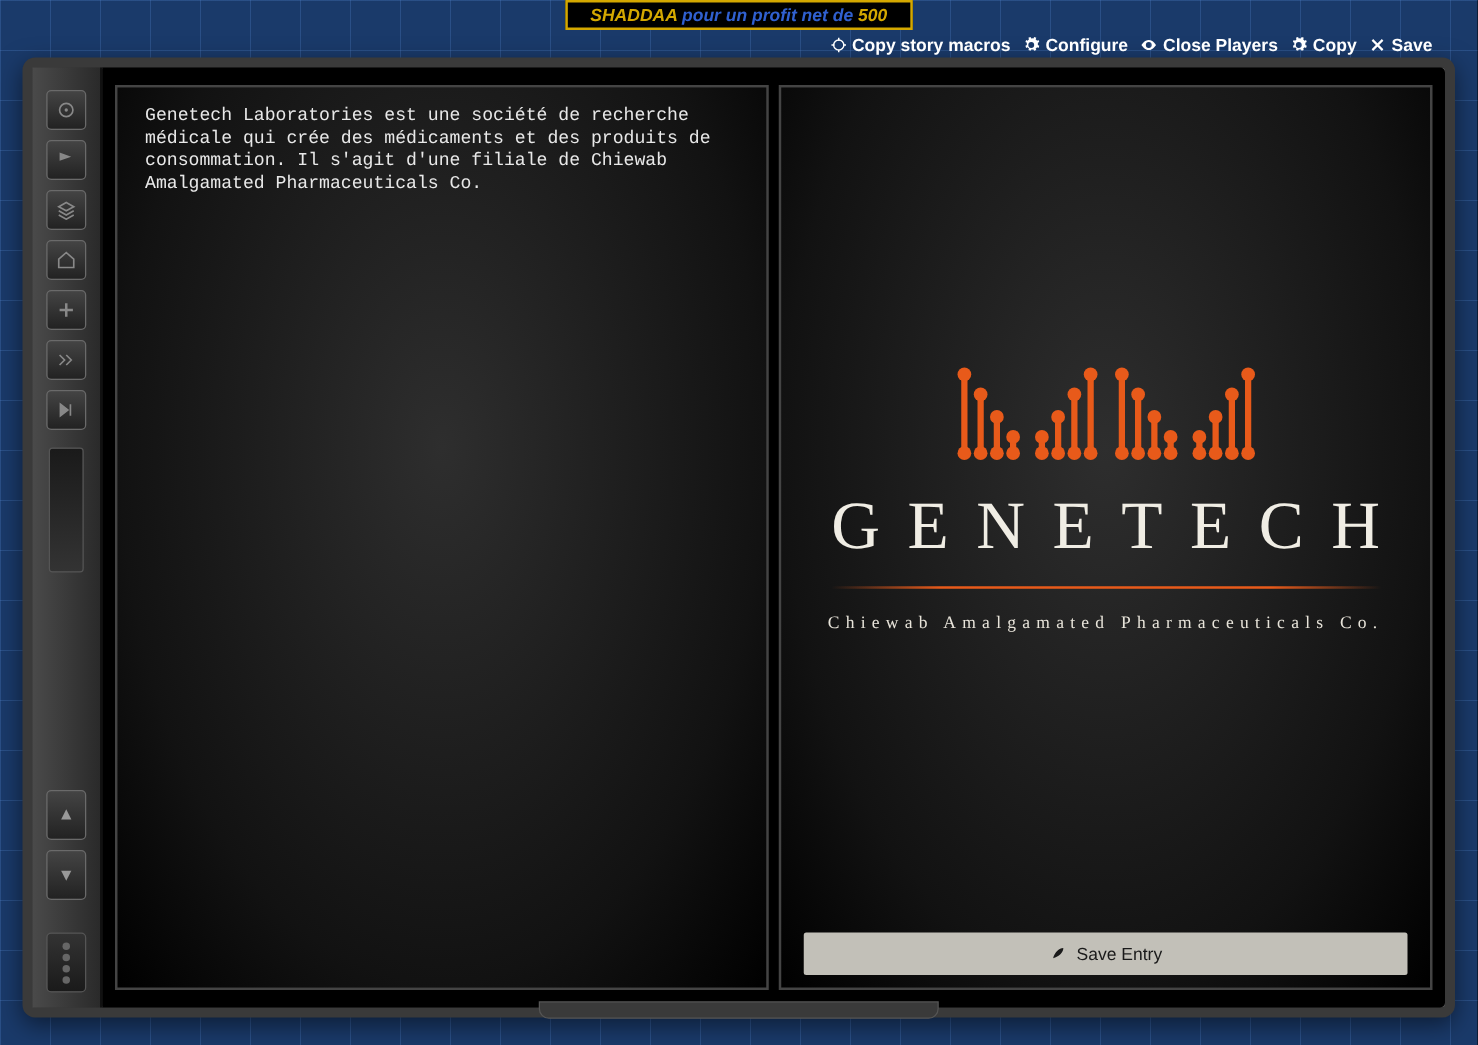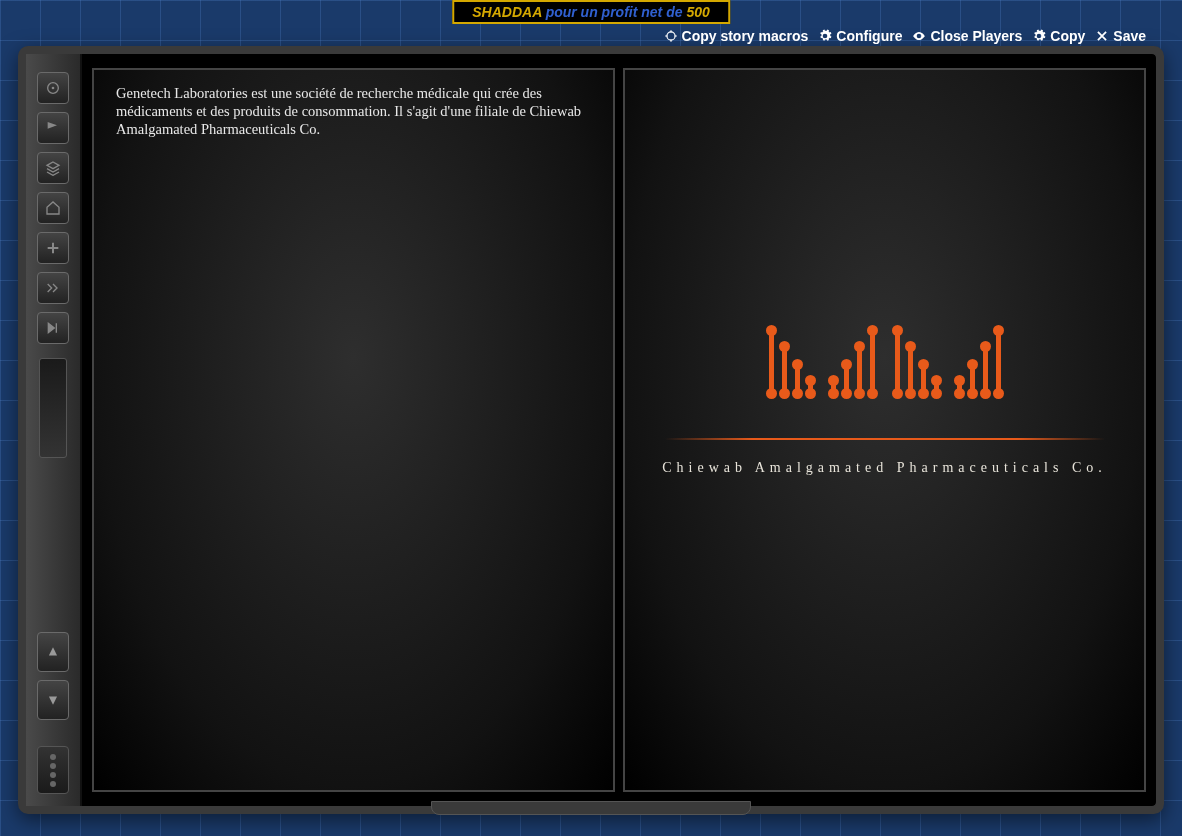--- a/index.html
+++ b/index.html
@@ -122,21 +122,21 @@
   border: 2px solid #444;
   margin: 14px 10px;
   position: relative;
   overflow: hidden;
 }
 .panel-left { margin-right: 4px; }
 .panel-right { margin-left: 4px; }
 .desc {
   padding: 14px 22px;
   color: #e8e8e8;
-  font-family: Liberation Serif, serif;
+  font-family: Liberation Mono, monospace;
   font-size: 14.5px;
   line-height: 1.25;
   white-space: pre-wrap;
 }
 .logo-wrap {
   position: absolute;
   top: 0; left: 0; right: 0; bottom: 54px;
   display: flex; flex-direction: column; align-items: center; justify-content: center;
   padding: 20px 24px;
 }
@@ -356,19 +356,26 @@
               </div>
             <div class="dna-mid"></div>
             <div class="strand strand-r">
                 <div class="bar"></div>
                 <div class="bar"></div>
                 <div class="bar"></div>
                 <div class="bar"></div>
               </div>
           </div>
         </div>
+        <div class="logo-name">GENETECH</div>
         <div class="logo-rule"></div>
         <div class="logo-sub">Chiewab Amalgamated Pharmaceuticals Co.</div>
+      </div>
+      <div class="save-bar">
+        <svg viewBox="0 0 24 24">
+            <path d="M20 4c-6 0-12 6-14 14l-2 2 2-2c8-2 14-8 14-14zM6 18L18 6"></path>
+          </svg>
+        <span>Save Entry</span>
       </div>
     </div>
   </div>
   <div class="bottom-lip"></div>
 </div>
 
 </body></html>

